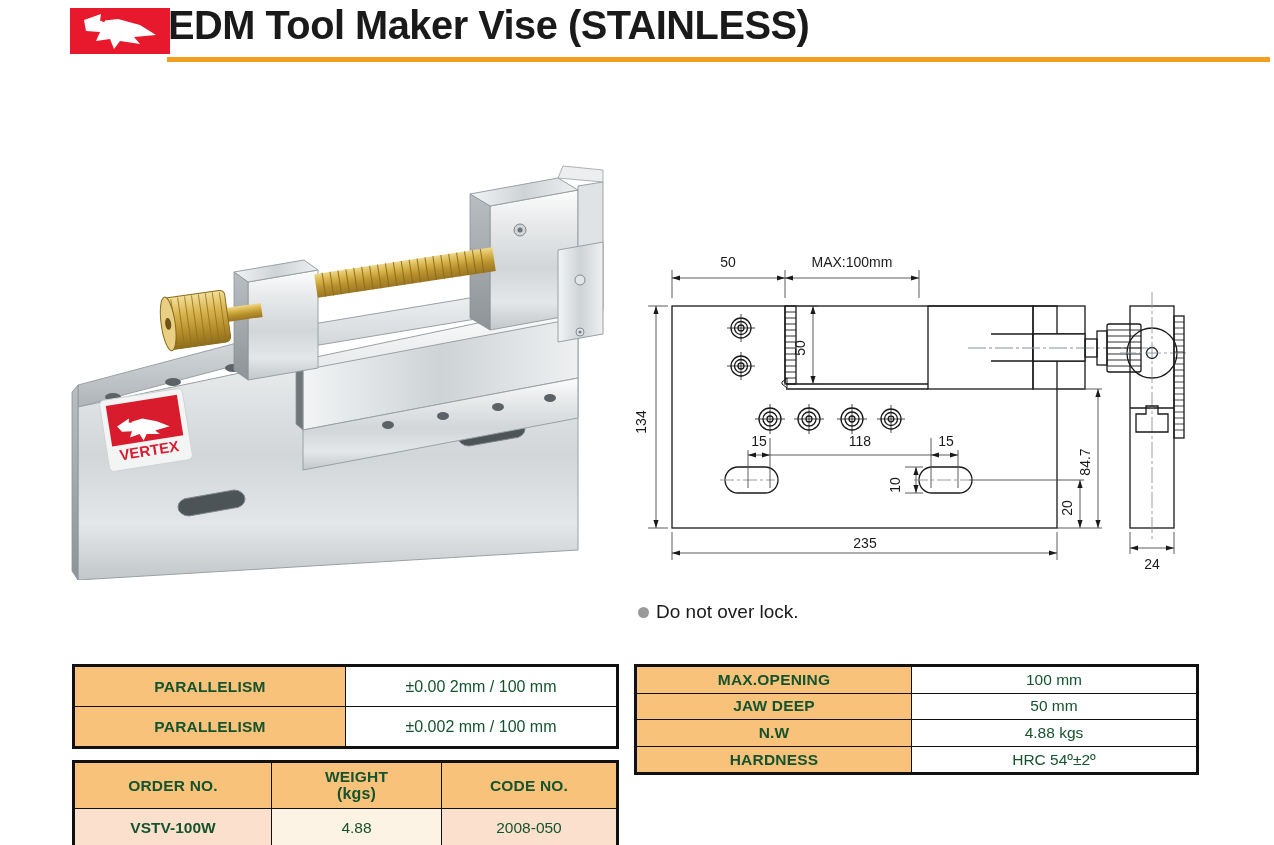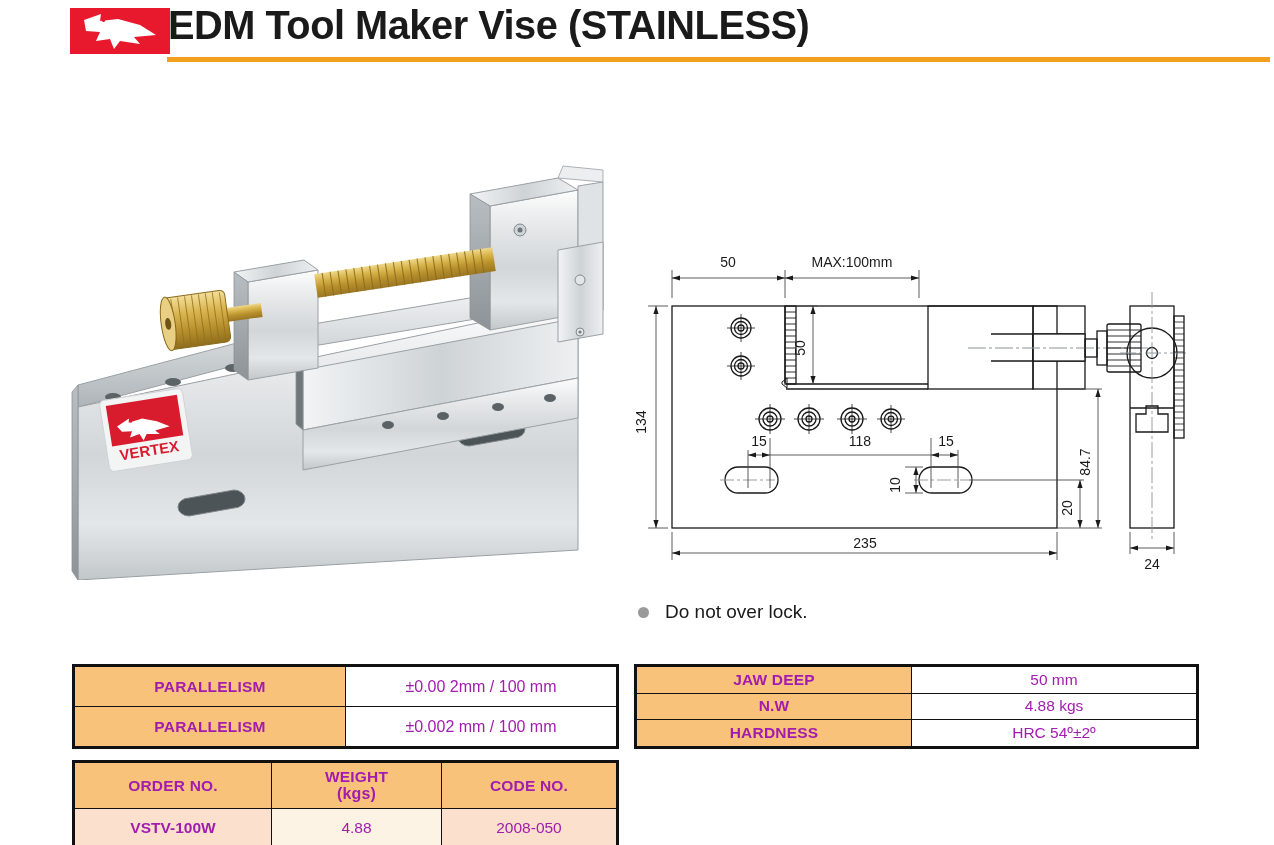--- a/index.html
+++ b/index.html
@@ -62,21 +62,21 @@
     width: 640px; height: 330px;
   }
   #drawing-area svg { display: block; }
 
   
   #note-row {
     position: absolute;
     left: 638px; top: 601px;
     display: flex;
     align-items: center;
-    gap: 16px;
+    gap: 7px;
   }
   #note-bullet {
     width: 11px; height: 11px;
     border-radius: 50%;
     background: #9a9a9a;
     flex: none;
   }
   #note-text {
     font-size: 19px;
     color: #1a1a1a;
@@ -89,21 +89,21 @@
     border-collapse: collapse;
     border: 3px solid #111;
     table-layout: fixed;
     font-family: "Liberation Sans", sans-serif;
   }
   .spec-table td {
     border: 1.5px solid #111;
     text-align: center;
     vertical-align: middle;
     font-size: 15.5px;
-    color: #a21caf;
+    color: #14532d;
     padding: 0;
   }
   .hdr-cell {
     background: #F8C27A;
     font-weight: bold;
     letter-spacing: 0.2px;
   }
   .val-cell { background: #ffffff; }
 
   
@@ -583,20 +583,24 @@
   </tbody>
 </table>
 
 <table id="table-specs" class="spec-table">
   <colgroup>
       <col style="width:276px">
       <col style="width:286px">
     </colgroup>
   <tbody>
     <tr>
+      <td class="hdr-cell">MAX.OPENING</td>
+      <td class="val-cell">100 mm</td>
+    </tr>
+    <tr>
       <td class="hdr-cell">JAW DEEP</td>
       <td class="val-cell">50 mm</td>
     </tr>
     <tr>
       <td class="hdr-cell">N.W</td>
       <td class="val-cell">4.88 kgs</td>
     </tr>
     <tr>
       <td class="hdr-cell">HARDNESS</td>
       <td class="val-cell">HRC 54º±2º</td>

